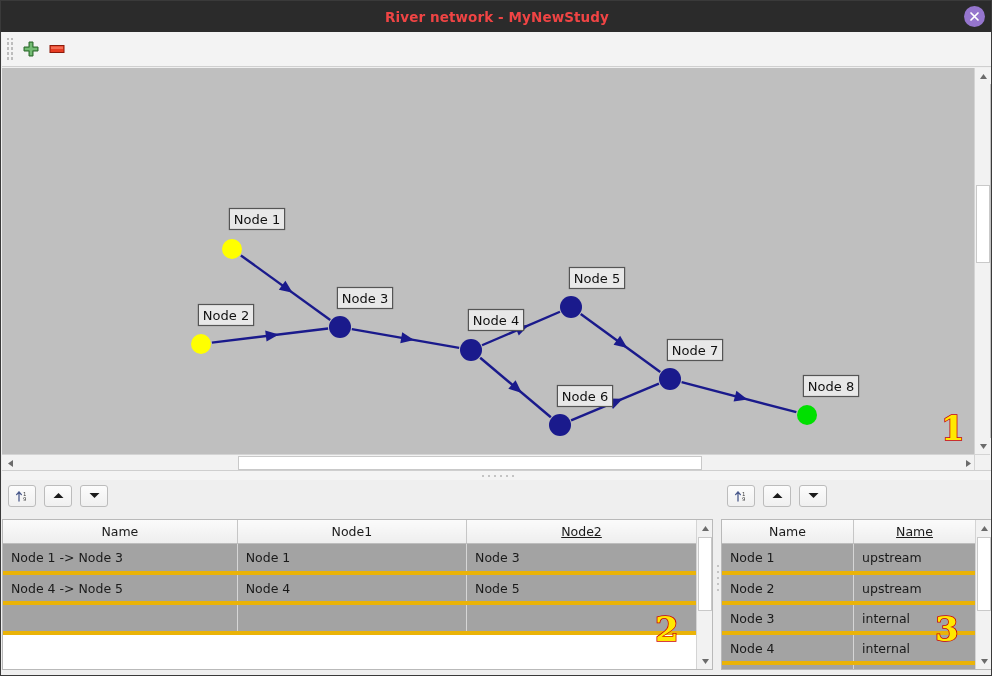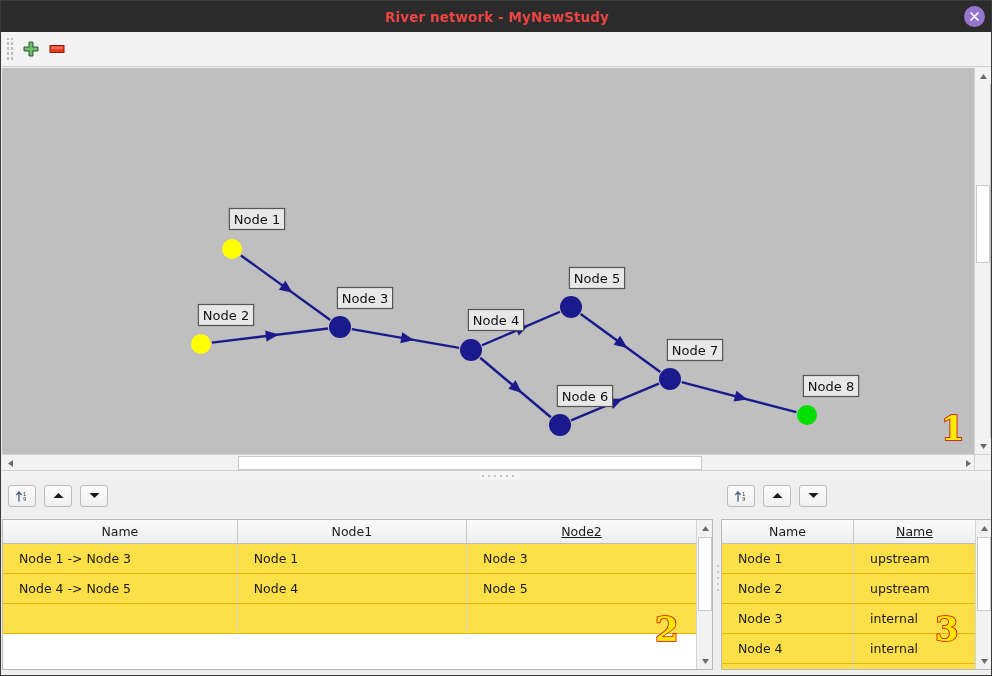--- a/index.html
+++ b/index.html
@@ -206,26 +206,26 @@
     border-right: 1px solid #c6c6c6;
     border-bottom: 1px solid #bdbdbd;
     font-weight: normal;
     text-align: center;
     padding: 0;
   }
   table.grid th:last-child { border-right: none; text-decoration: underline; }
   table.grid td {
     height: 30px;
     border-right: 1px solid #d6d6d6;
-    border-bottom: 1px solid #eab308;
-    padding: 0 16px;
+    border-bottom: 4px solid #eab308;
+    padding: 0 8px;
     text-align: left;
     white-space: nowrap;
     overflow: hidden;
-    background: #fde047;
+    background: #a3a3a3;
   }
   table.grid td:last-child { border-right: none; }
   .table-scroll { position:absolute; left:0; top:0; right:16px; bottom:0; overflow:hidden; }
   .tbl-sb {
     position: absolute; right: 0; top: 0; bottom: 0; width: 16px;
     background: #f2f2f2; border-left: 1px solid #d4d4d4;
   }
   .tbl-sb .thumb {
     position:absolute; left:1px; width:14px; top:17px; height:74px;
     background:#ffffff; border:1px solid #c9c9c9;

